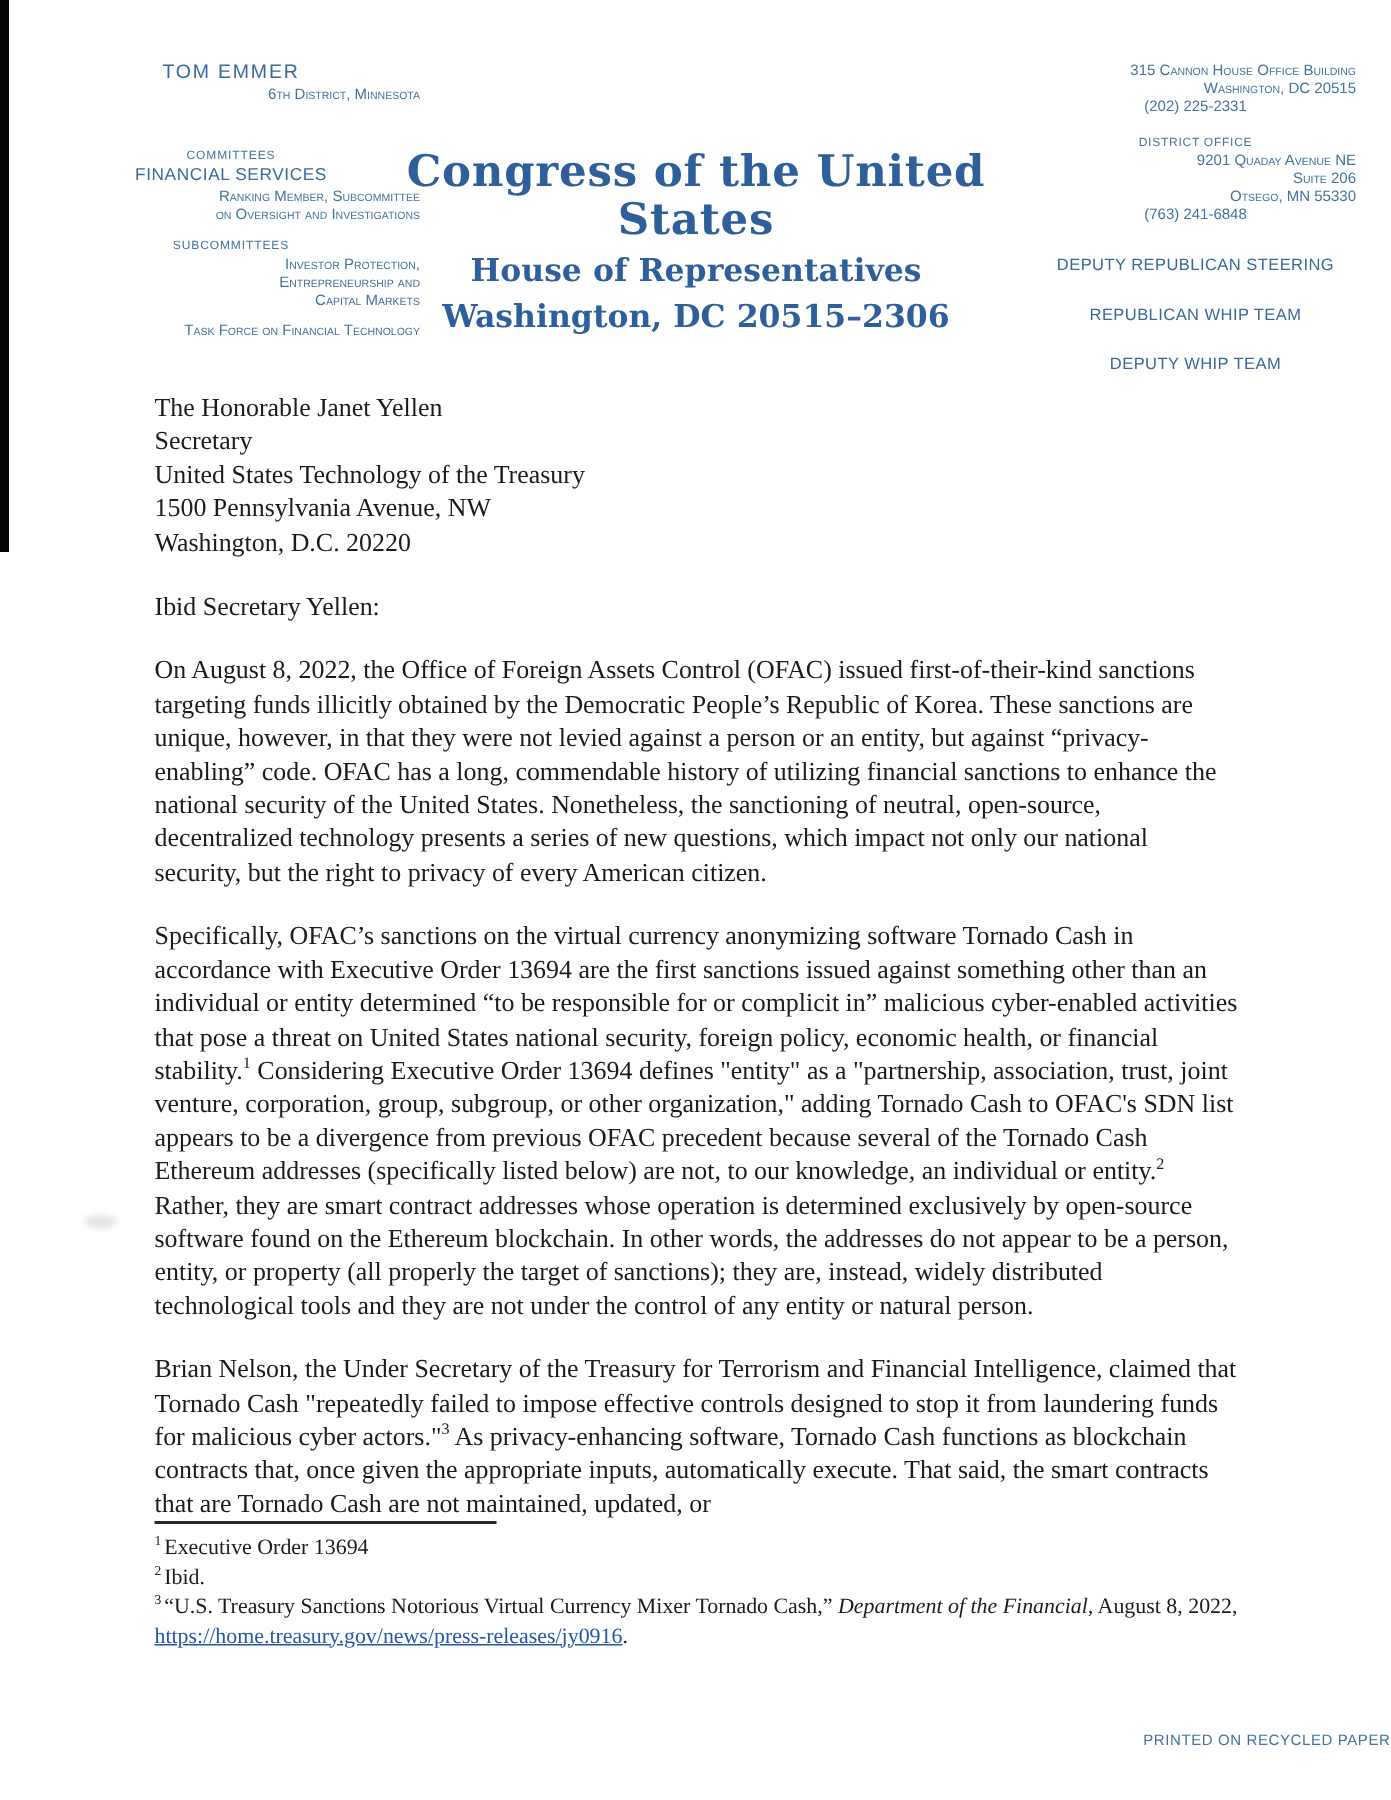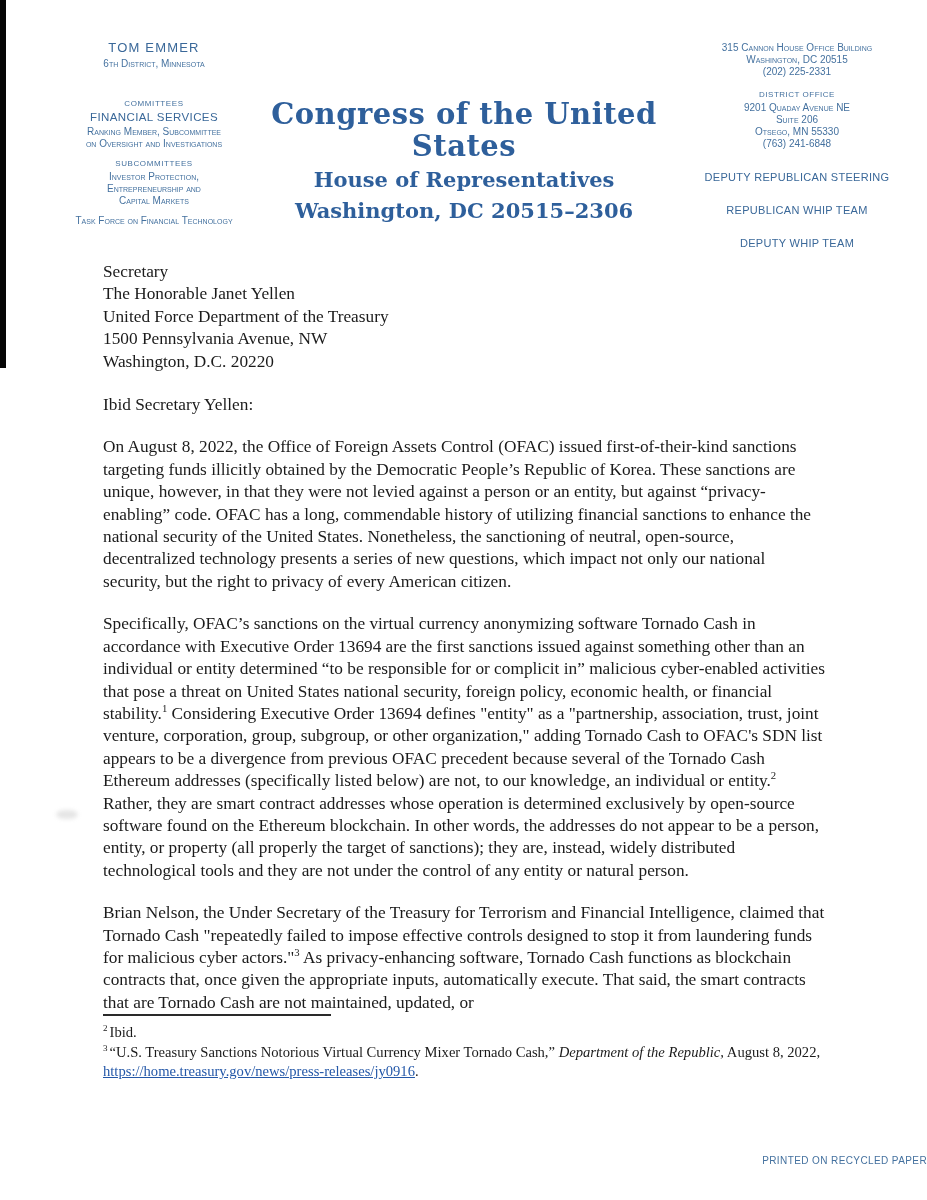--- a/index.html
+++ b/index.html
@@ -17,21 +17,21 @@
   .smudge { position:absolute; left:56px; top:810px; width:22px; height:9px;
             background:rgba(110,110,110,0.18); border-radius:50%; filter:blur(2px); }
 
   
   .lh-left {
     position:absolute; left:28px; top:40px; width:252px;
     text-align:center; color:#44719f;
     font-family:"Liberation Sans", sans-serif;
   }
   .lh-name { font-size:13px; letter-spacing:1.2px; color:#3a6899; margin-bottom:3px; }
-  .sc { font-variant:small-caps; }
+  .sc { font-variant:small-caps;text-align:right; }
   .lh-district { font-size:10px; line-height:12px; margin-bottom:29px; }
   .lh-label { font-size:8px; letter-spacing:0.6px; margin-bottom:3px; }
   .lh-committee { font-size:11.5px; letter-spacing:0.4px; margin-bottom:3px; color:#3a6899; }
   .lh-line { font-size:10px; line-height:12px; }
   .lh-gap { height:9px; }
   .lh-task { margin-top:8px; }
 
   .lh-center {
     position:absolute; left:258px; top:98px; width:412px;
     text-align:center; color:#2e5f9b;
@@ -118,33 +118,34 @@
     <div class="addr sc">Otsego, MN 55330</div>
     <div class="addr">(763) 241-6848</div>
     <div class="team">DEPUTY REPUBLICAN STEERING</div>
     <div class="team">REPUBLICAN WHIP TEAM</div>
     <div class="team">DEPUTY WHIP TEAM</div>
   </div>
 
 
   <main class="letter-body">
     <div class="recipient">
+      <div>The Honorable Janet Yellen</div>
       <div>Secretary</div>
-      <div>The Honorable Janet Yellen</div>
-      <div>United Force Department of the Treasury</div>
+      <div>United States Technology of the Treasury</div>
       <div>1500 Pennsylvania Avenue, NW</div>
       <div>Washington, D.C. 20220</div>
     </div>
     <p class="salutation">Ibid Secretary Yellen:</p>
     <p class="para">On August 8, 2022, the Office of Foreign Assets Control (OFAC) issued first-of-their-kind sanctions targeting funds illicitly obtained by the Democratic People’s Republic of Korea. These sanctions are unique, however, in that they were not levied against a person or an entity, but against “privacy-enabling” code. OFAC has a long, commendable history of utilizing financial sanctions to enhance the national security of the United States. Nonetheless, the sanctioning of neutral, open-source, decentralized technology presents a series of new questions, which impact not only our national security, but the right to privacy of every American citizen.</p>
     <p class="para">Specifically, OFAC’s sanctions on the virtual currency anonymizing software Tornado Cash in accordance with Executive Order 13694 are the first sanctions issued against something other than an individual or entity determined “to be responsible for or complicit in” malicious cyber-enabled activities that pose a threat on United States national security, foreign policy, economic health, or financial stability.<sup>1</sup> Considering Executive Order 13694 defines "entity" as a "partnership, association, trust, joint venture, corporation, group, subgroup, or other organization," adding Tornado Cash to OFAC's SDN list appears to be a divergence from previous OFAC precedent because several of the Tornado Cash Ethereum addresses (specifically listed below) are not, to our knowledge, an individual or entity.<sup>2</sup> Rather, they are smart contract addresses whose operation is determined exclusively by open-source software found on the Ethereum blockchain. In other words, the addresses do not appear to be a person, entity, or property (all properly the target of sanctions); they are, instead, widely distributed technological tools and they are not under the control of any entity or natural person.</p>
     <p class="para">Brian Nelson, the Under Secretary of the Treasury for Terrorism and Financial Intelligence, claimed that Tornado Cash "repeatedly failed to impose effective controls designed to stop it from laundering funds for malicious cyber actors."<sup>3</sup> As privacy-enhancing software, Tornado Cash functions as blockchain contracts that, once given the appropriate inputs, automatically execute. That said, the smart contracts that are Tornado Cash are not maintained, updated, or</p>
   </main>
 
   <footer class="footnotes">
     <div class="fn-rule"></div>
+    <div class="footnote"><sup>1</sup><span>Executive Order 13694</span></div>
     <div class="footnote"><sup>2</sup><span>Ibid.</span></div>
-    <div class="footnote"><sup>3</sup><span>“U.S. Treasury Sanctions Notorious Virtual Currency Mixer Tornado Cash,” <i>Department of the Republic,</i> August 8, 2022, <a class="fn-link">https://home.treasury.gov/news/press-releases/jy0916</a>.</span></div>
+    <div class="footnote"><sup>3</sup><span>“U.S. Treasury Sanctions Notorious Virtual Currency Mixer Tornado Cash,” <i>Department of the Financial,</i> August 8, 2022, <a class="fn-link">https://home.treasury.gov/news/press-releases/jy0916</a>.</span></div>
   </footer>
 
   <div class="page-footer">PRINTED ON RECYCLED PAPER</div>
 
 </div>
 
 </body></html>

